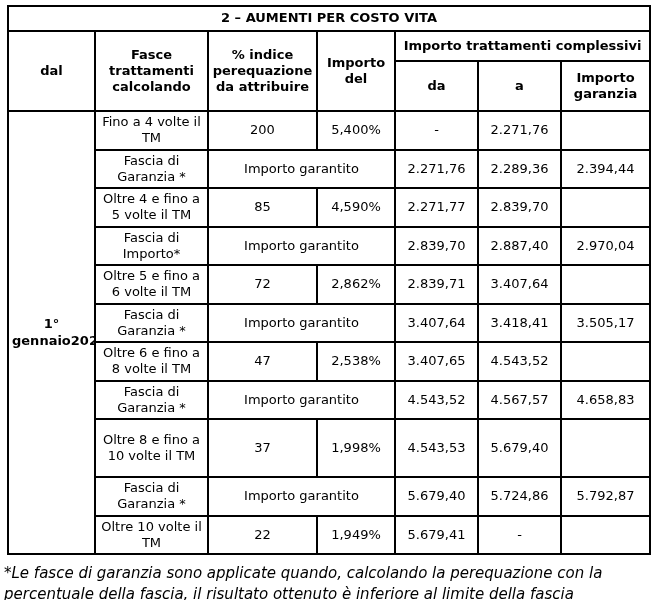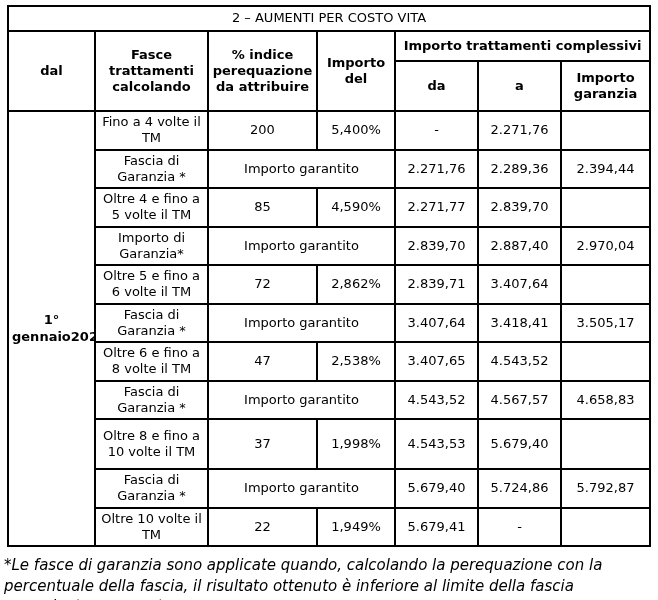--- a/index.html
+++ b/index.html
@@ -34,30 +34,30 @@
     padding: 2px 3px;
     text-align: center;
     vertical-align: middle;
     font-size: 13px;
     line-height: 1.25;
     background: #ffffff;
     overflow: hidden;
   }
   td.title-cell {
     text-align: left;
-    font-weight: normal;
+    font-weight: bold;
     font-size: 14px;
     padding: 2px 6px;
     height: 19px;
   }
   thead th { font-weight: bold; }
   tr.head-group { height: 30px; }
   tr.head-sub   { height: 50px; }
   tbody tr { height: 36px; }
-  tbody tr.tall { height: 50px; }
+  tbody tr.tall { height: 58px; }
   tbody tr:last-child { height: 36px; margin-left: 8px; }
   td.dal-cell {
     font-weight: bold;
     font-size: 12px;
     line-height: 1.3;
   }
   .footnote {
     margin: 8px 2px 0 4px;
     width: 640px;
     font-style: italic;
@@ -119,21 +119,21 @@
         </tr>
         <tr>
           <td>Oltre 4 e fino a 5 volte il TM</td>
           <td>85</td>
           <td>4,590%</td>
           <td>2.271,77</td>
           <td>2.839,70</td>
           <td></td>
         </tr>
         <tr>
-          <td>Importo di Garanzia*</td>
+          <td>Fascia di Importo*</td>
           <td colspan="2">Importo garantito</td>
           <td>2.839,70</td>
           <td>2.887,40</td>
           <td>2.970,04</td>
         </tr>
         <tr>
           <td>Oltre 5 e fino a 6 volte il TM</td>
           <td>72</td>
           <td>2,862%</td>
           <td>2.839,71</td>

